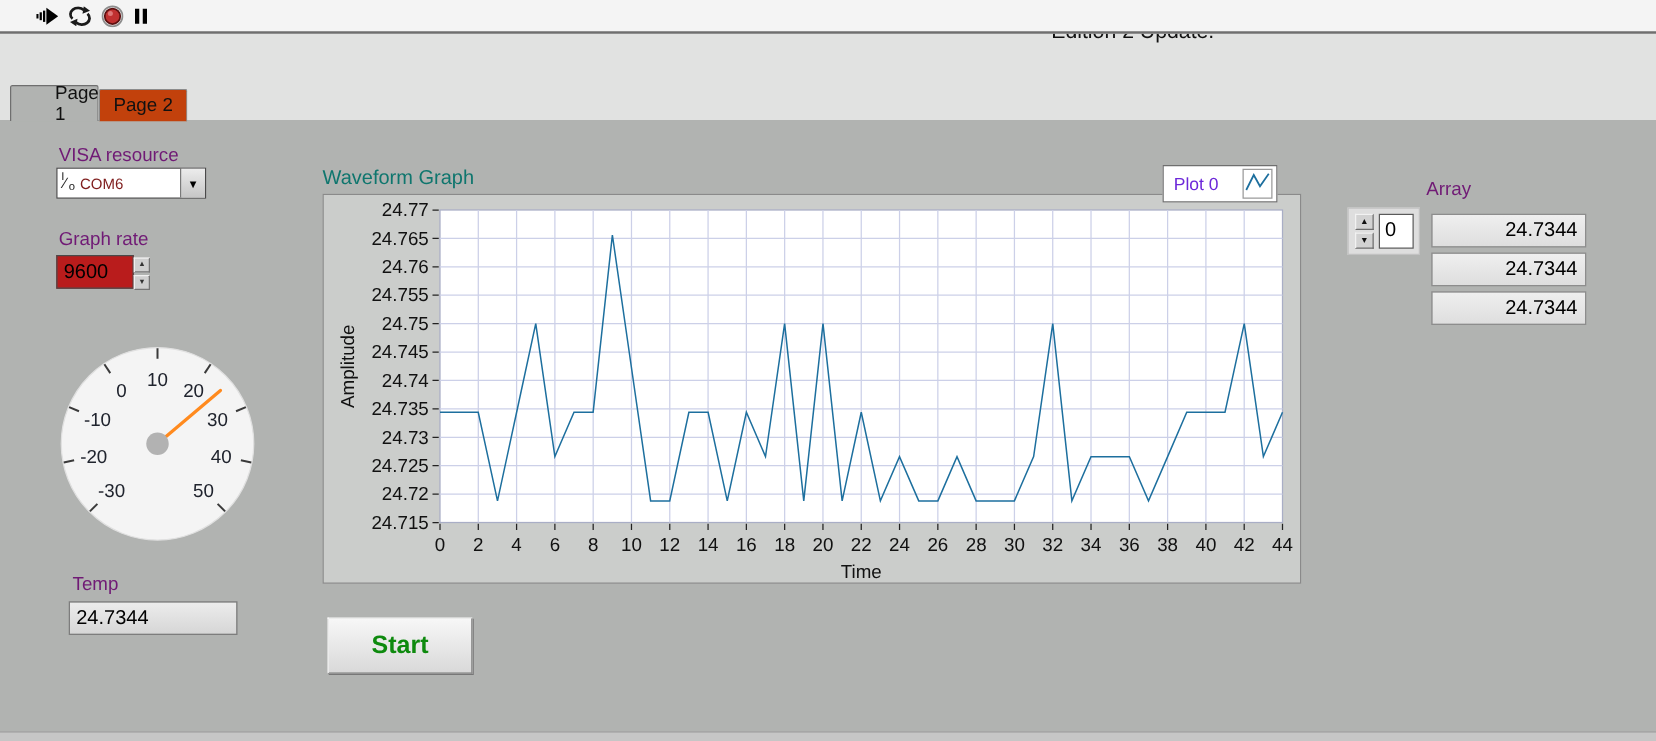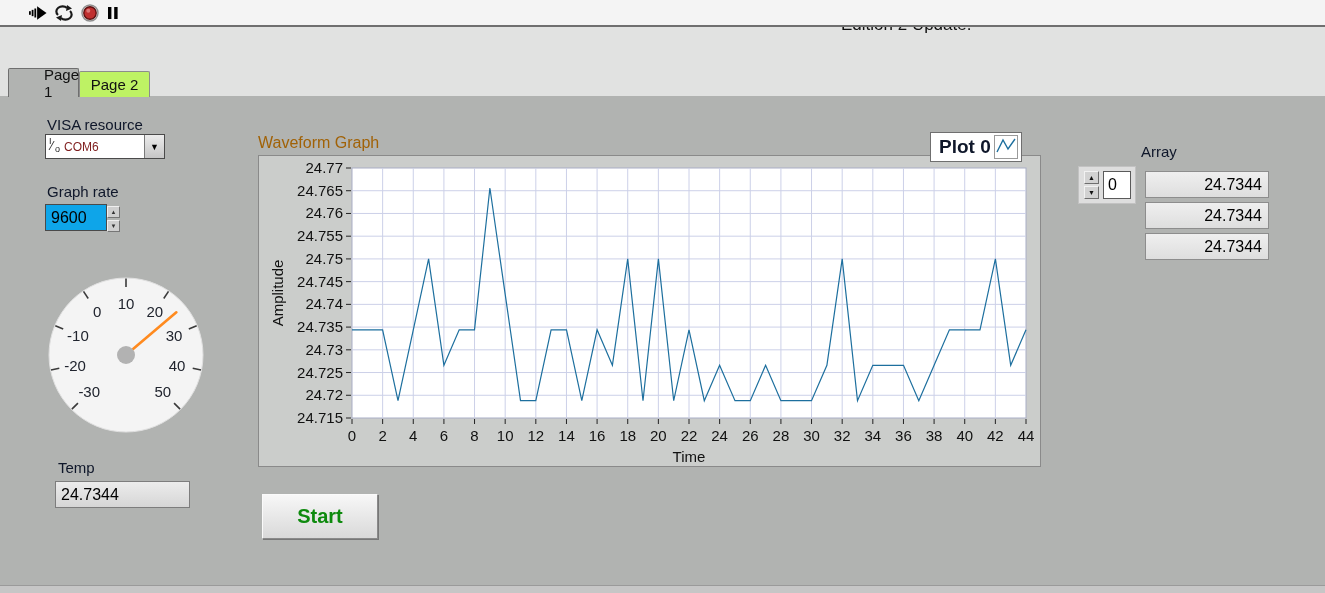--- a/index.html
+++ b/index.html
@@ -22,71 +22,71 @@
   
   .tab{
     position:absolute;box-sizing:border-box;font-size:15px;color:#111;
     display:flex;align-items:center;justify-content:center;
   }
   .tab-selected{
     left:8px;top:68px;width:71px;height:29px;background:#b1b3b1;
     border:1px solid #6f6f6f;border-bottom:none;border-radius:2px 2px 0 0;z-index:12;padding-left:36px;
   }
   .tab-unselected{
-    left:79px;top:71px;width:71px;height:26px;background:#bef264;
+    left:79px;top:71px;width:71px;height:26px;background:#c2410c;
     border:1px solid #8c8c8c;border-bottom:none;border-radius:2px 2px 0 0;z-index:11;
   }
   
   .panel{position:absolute;left:0;top:96px;width:1325px;height:489px;background:#b1b3b1;z-index:10;}
   .bottom-strip{position:absolute;left:0;top:585px;width:1325px;height:8px;background:#c6c6c6;border-top:1px solid #9a9a9a;z-index:10;}
-  .lv-label{position:absolute;font-size:15px;color:#0f172a;white-space:nowrap;}
+  .lv-label{position:absolute;font-size:15px;color:#701a75;white-space:nowrap;}
   
   .combo{
     position:absolute;left:45px;top:38px;width:120px;height:25px;box-sizing:border-box;
     background:#fff;border:1px solid #4a4a4a;display:flex;align-items:center;
   }
   .io-glyph{width:14px;height:18px;position:relative;font-size:9px;color:#222;margin-left:2px;flex:0 0 14px;}
   .io-glyph .i{position:absolute;left:1px;top:-2px;}
   .io-glyph .sl{position:absolute;left:3px;top:1px;font-size:12px;}
   .io-glyph .o{position:absolute;left:7px;top:6px;}
   .combo-text{flex:1;font-size:12px;color:#7f1d1d;padding-left:2px;}
   .combo-btn{
     width:20px;height:23px;box-sizing:border-box;flex:0 0 20px;
     background:linear-gradient(#ececec,#c6c6c6);border-left:1px solid #7a7a7a;
     display:flex;align-items:center;justify-content:center;font-size:9px;color:#000;
   }
   
   .num-field{
-    position:absolute;box-sizing:border-box;background:#0ea5e9;border:1px solid #4a4a4a;
+    position:absolute;box-sizing:border-box;background:#b91c1c;border:1px solid #4a4a4a;
     font-size:16px;color:#000;display:flex;align-items:center;padding-left:5px;
   }
   .spin-col{position:absolute;display:flex;flex-direction:column;gap:2px;}
   .spin-btn{
     width:13px;height:12px;box-sizing:border-box;background:#cfcfcf;
     border:1px solid;border-color:#efefef #767676 #767676 #efefef;
     display:flex;align-items:center;justify-content:center;font-size:6px;color:#333;
   }
   
   .indicator{
     position:absolute;box-sizing:border-box;background:linear-gradient(#ececec,#d6d6d6);
     border:1px solid #7d7d7d;font-size:16px;color:#000;
     display:flex;align-items:center;padding-left:5px;
   }
   
   .graph-box{
     position:absolute;left:258px;top:155px;width:783px;height:312px;box-sizing:border-box;
     background:#cbcdcb;border:1px solid #8a8a8a;z-index:11;
   }
-  .graph-title{position:absolute;left:258px;top:134px;font-size:16px;color:#a16207;z-index:12;}
+  .graph-title{position:absolute;left:258px;top:134px;font-size:16px;color:#0f766e;z-index:12;}
   .legend{
     position:absolute;left:930px;top:132px;width:92px;height:30px;box-sizing:border-box;
     background:#fff;border:1px solid #6f6f6f;z-index:13;
     display:flex;align-items:center;justify-content:space-between;padding:0 3px 0 8px;
   }
-  .legend-text{font-size:19px;color:#0f172a;font-weight:bold;}
+  .legend-text{font-size:14px;color:#6d28d9;}
   .legend-swatch{width:24px;height:24px;box-sizing:border-box;border:1px solid #9a9a9a;background:#fff;}
   
   .idx-frame{
     position:absolute;left:1078px;top:166px;width:58px;height:38px;box-sizing:border-box;
     background:#dedede;border:1px solid #c2c2c2;z-index:11;
   }
   .idx-spin{position:absolute;left:5px;top:4px;display:flex;flex-direction:column;gap:2px;}
   .idx-btn{
     width:15px;height:13px;box-sizing:border-box;background:#d2d2d2;
     border:1px solid;border-color:#f2f2f2 #6e6e6e #6e6e6e #f2f2f2;

